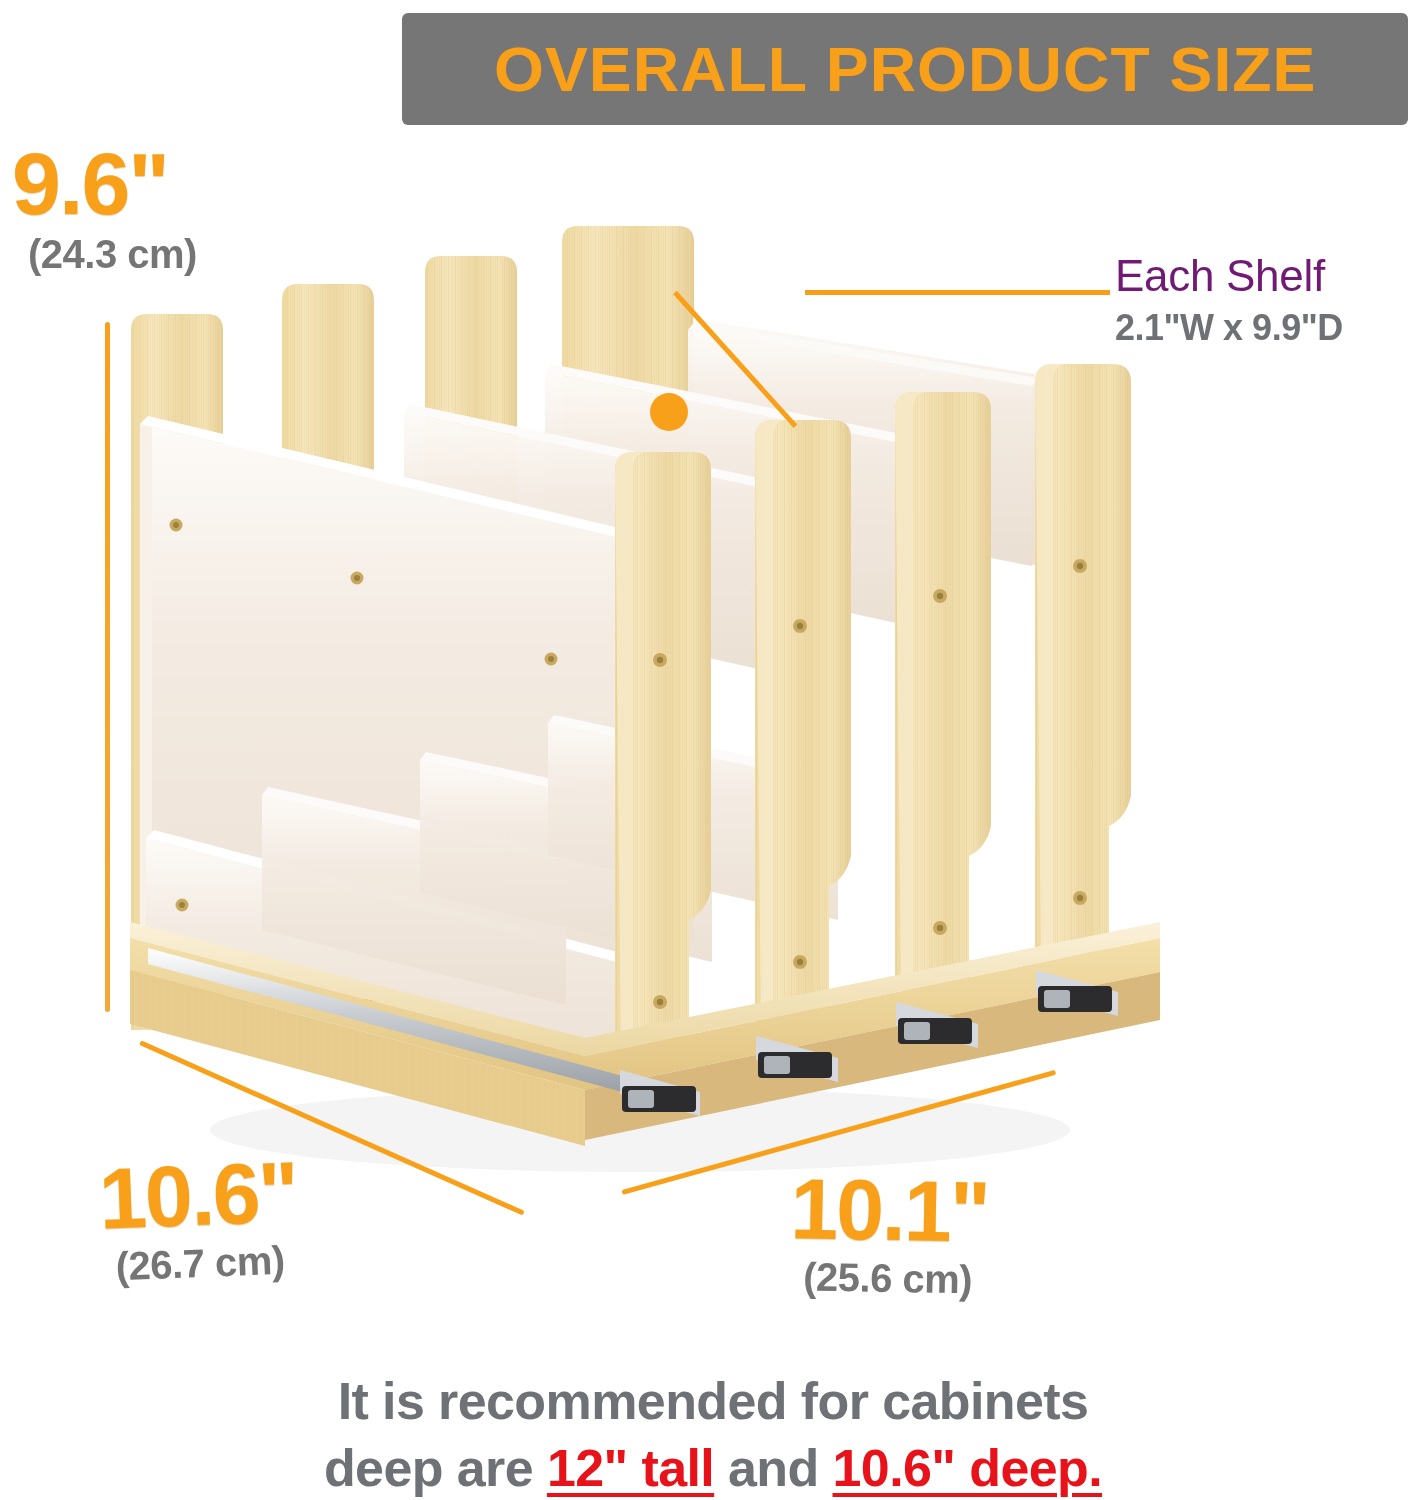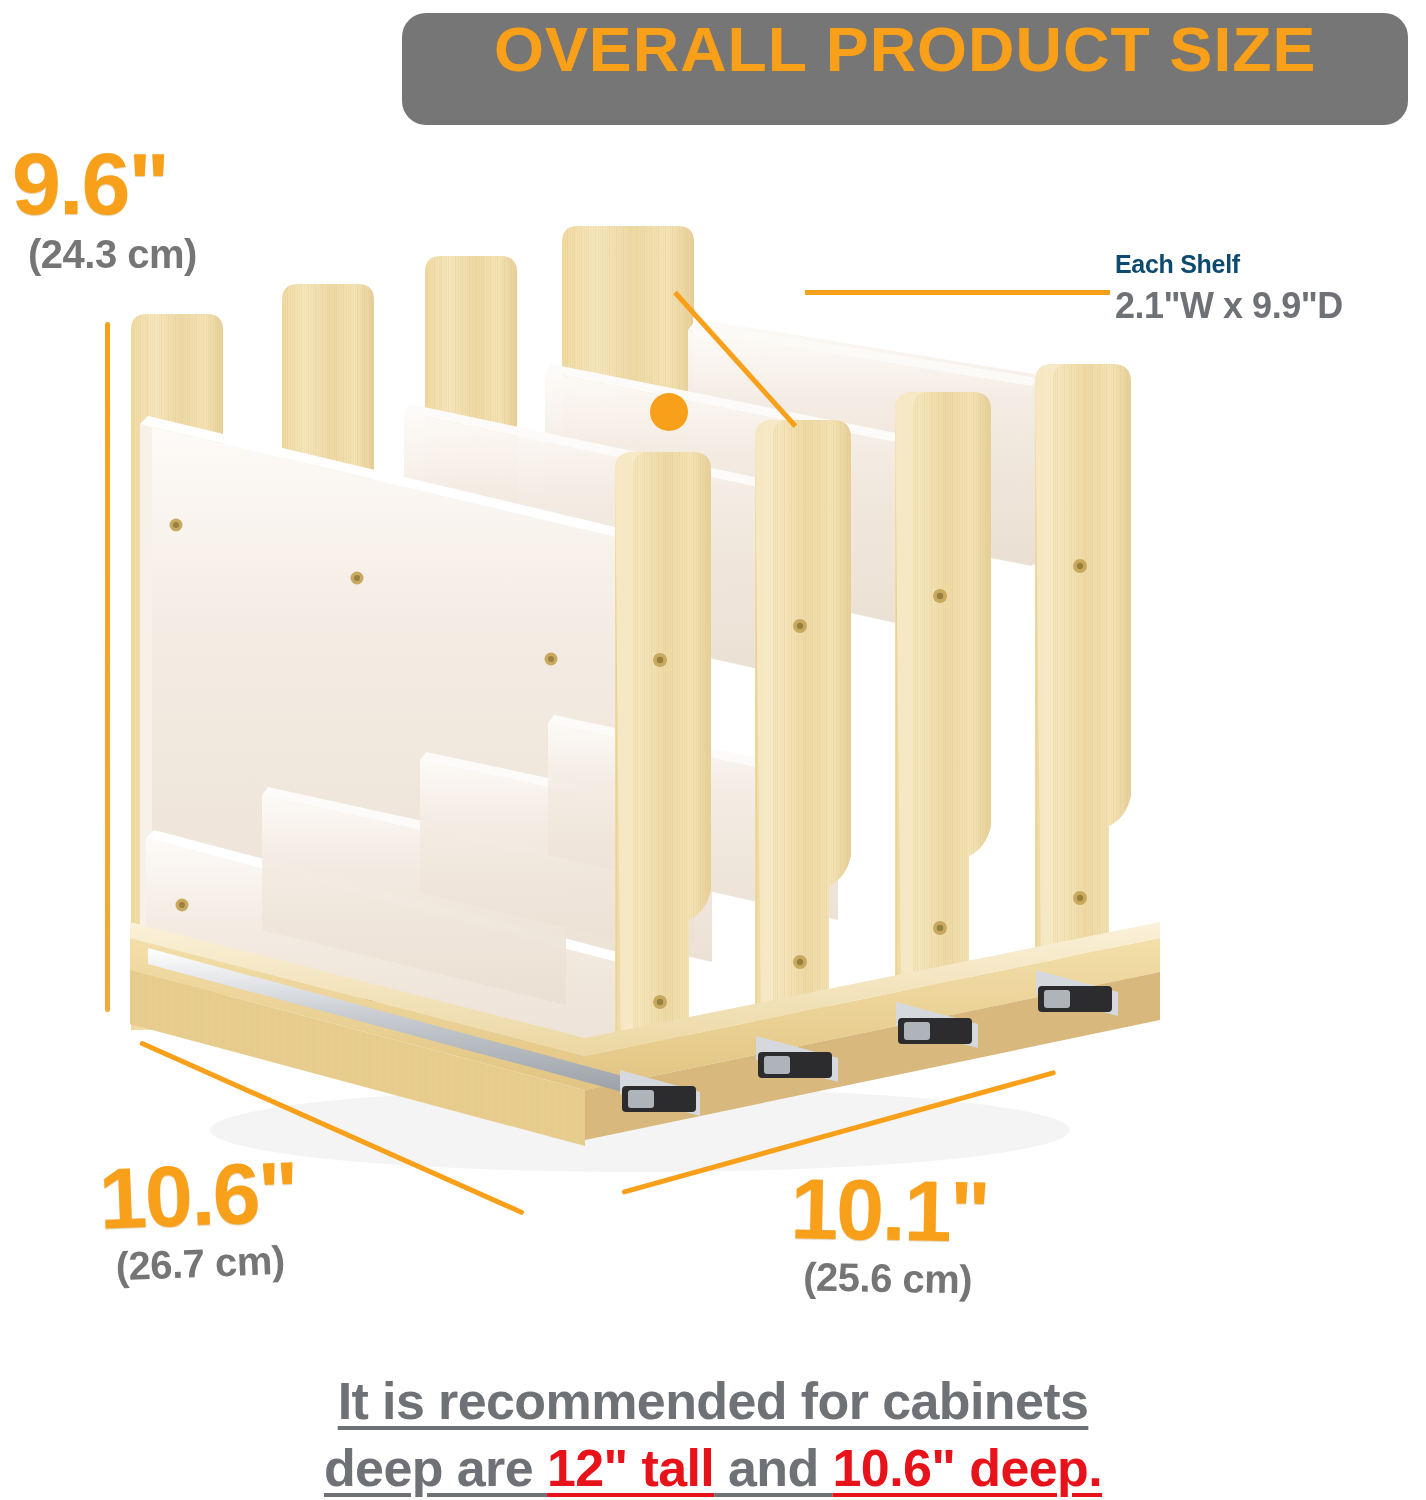--- a/index.html
+++ b/index.html
@@ -8,22 +8,22 @@
     background:#ffffff;
     font-family:"Liberation Sans", sans-serif;
     position:relative;overflow:hidden;
     -webkit-font-smoothing:antialiased;
   }
   .stage{position:absolute;left:0;top:0;width:1426px;height:1500px;}
 
   
   #header-banner{
     position:absolute;left:402px;top:13px;width:1006px;height:112px;
-    background:#767676;border-radius:24px;
-    display:flex;align-items:flex-start;justify-content:center;
+    background:#767676;border-radius:6px;
+    display:flex;align-items:center;justify-content:center;
   }
   #header-title{
     color:#F9A01B;
     font-size:63px;font-weight:bold;
     letter-spacing:1px;
     transform:scaleX(1.02);
     white-space:nowrap;
     text-shadow:0 0 1px rgba(200,130,10,.6);
   }
 
@@ -47,34 +47,34 @@
   
   #height-line{position:absolute;left:105px;top:322px;width:5px;height:690px;
      background:linear-gradient(to bottom,#F9A01B,#F2A93A);border-radius:3px;}
   #width-line{position:absolute;left:140px;top:1040px;width:420px;height:5px;
      background:#F9A01B;border-radius:3px;transform:rotate(24deg);transform-origin:left center;}
   #depth-line{position:absolute;left:622px;top:1190px;width:450px;height:5px;
      background:#F9A01B;border-radius:3px;transform:rotate(-15.5deg);transform-origin:left center;}
 
   
   #callout-text{position:absolute;left:1115px;top:250px;width:300px;}
-  #callout-text .co-l1,#callout-text .co-l2{color:#0c4a6e;font-weight:bold;font-size:25px;
+  #callout-text .co-l1,#callout-text .co-l2{color:#701a75;font-weight:normal;font-size:44px;
       line-height:1.18;letter-spacing:-.3px;white-space:nowrap;}
   #callout-text .co-l3{color:#6E7276;font-weight:bold;font-size:36px;margin-top:5px;
       letter-spacing:-.5px;white-space:nowrap;}
   #callout-line-h{position:absolute;left:805px;top:290px;width:305px;height:5px;background:#F9A01B;}
   #callout-line-d{position:absolute;left:675px;top:290px;width:180px;height:5px;background:#F9A01B;
       transform:rotate(48deg);transform-origin:left center;}
   #callout-dot{position:absolute;left:650px;top:393px;width:38px;height:38px;border-radius:50%;
       background:#F9A01B;}
 
   
   #recommend{position:absolute;left:0;top:1368px;width:1426px;text-align:center;}
   #recommend .rline{font-size:52px;font-weight:bold;color:#6E7276;letter-spacing:-.6px;line-height:1.28;}
-  #recommend .u-gray{text-decoration:underline;text-decoration-color:#6E7276;text-underline-offset:7px;
+  #recommend .u-gray{text-decoration-color:#6E7276;text-underline-offset:7px;
         text-decoration-thickness:4px;}
   #recommend .red{color:#E8131A;text-decoration:underline;text-decoration-color:#E8131A;
         text-underline-offset:7px;text-decoration-thickness:4px;}
 
   
   #product{position:absolute;left:0;top:0;width:1426px;height:1500px;pointer-events:none;}
 </style>
 </head>
 <body>
 

